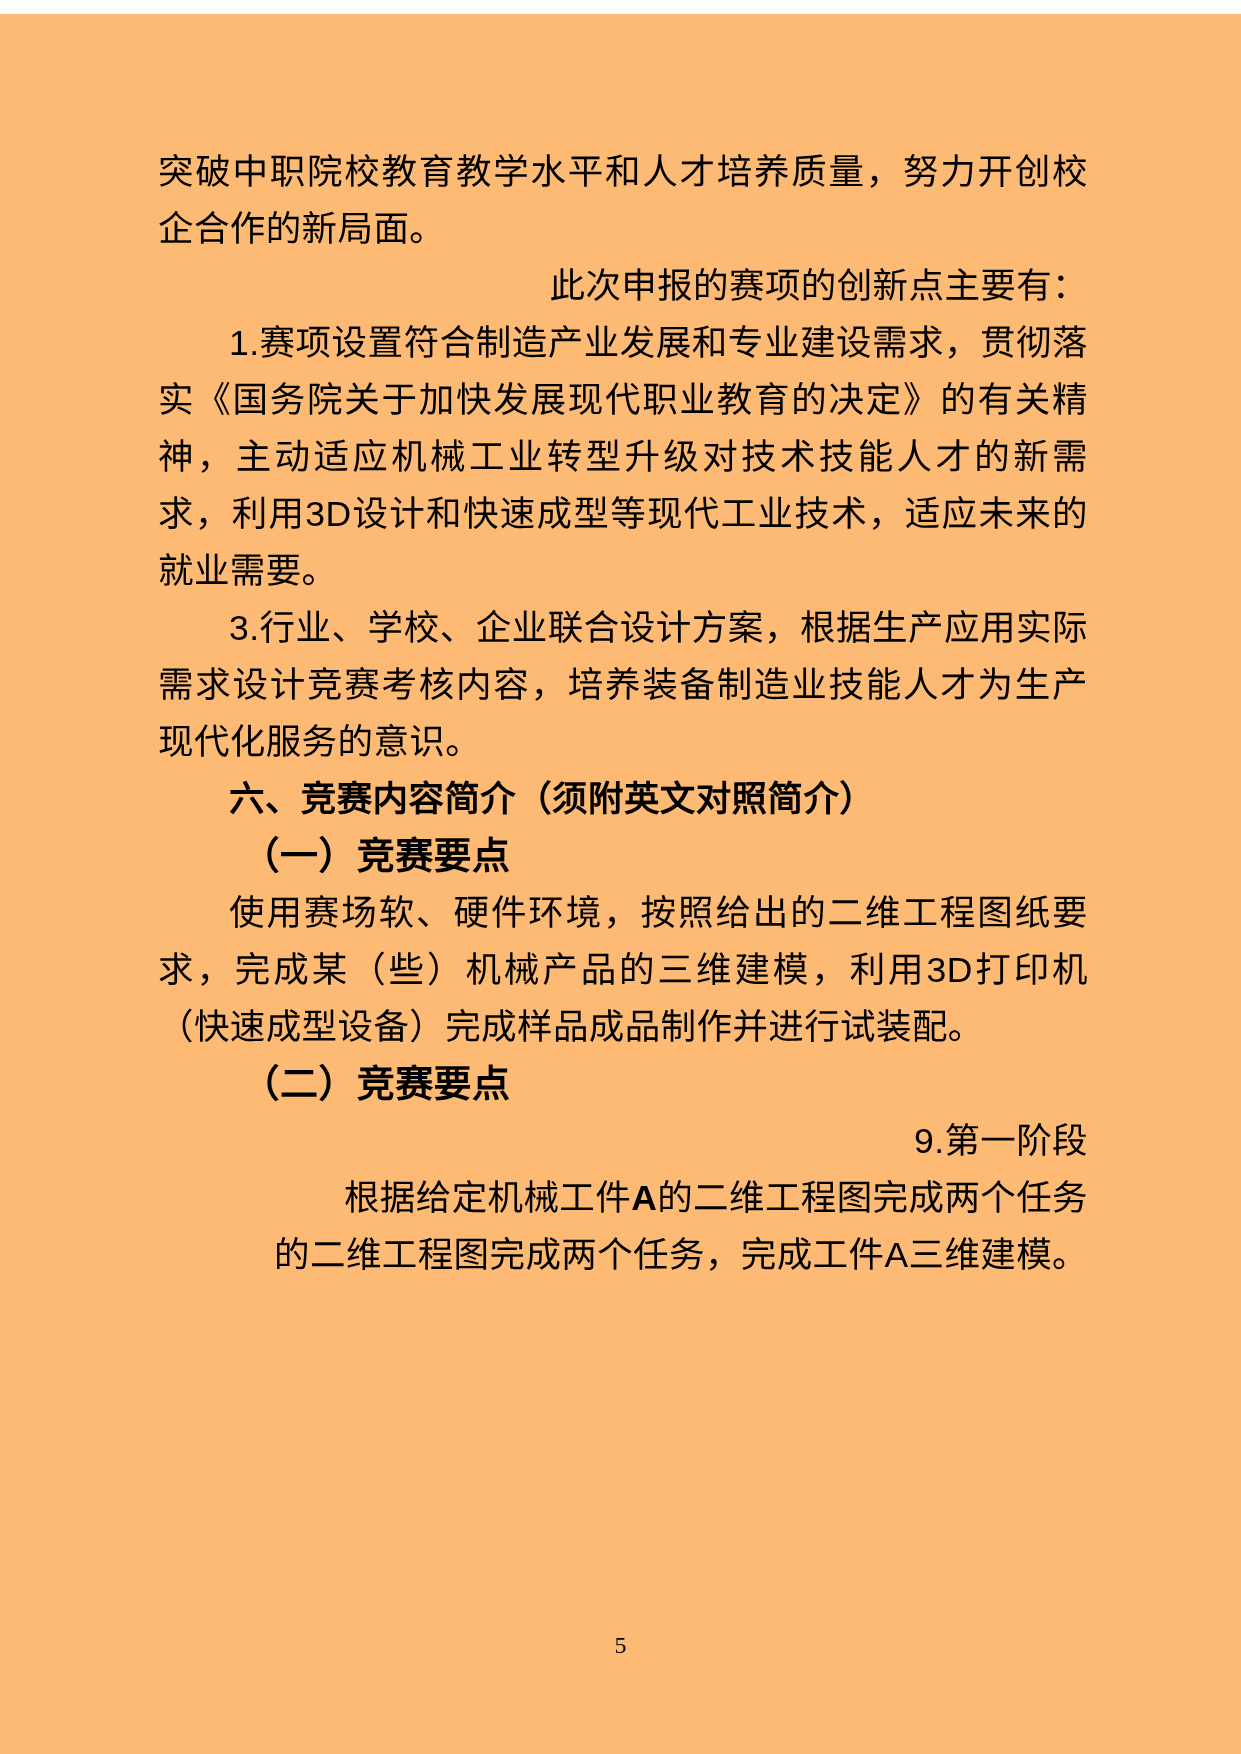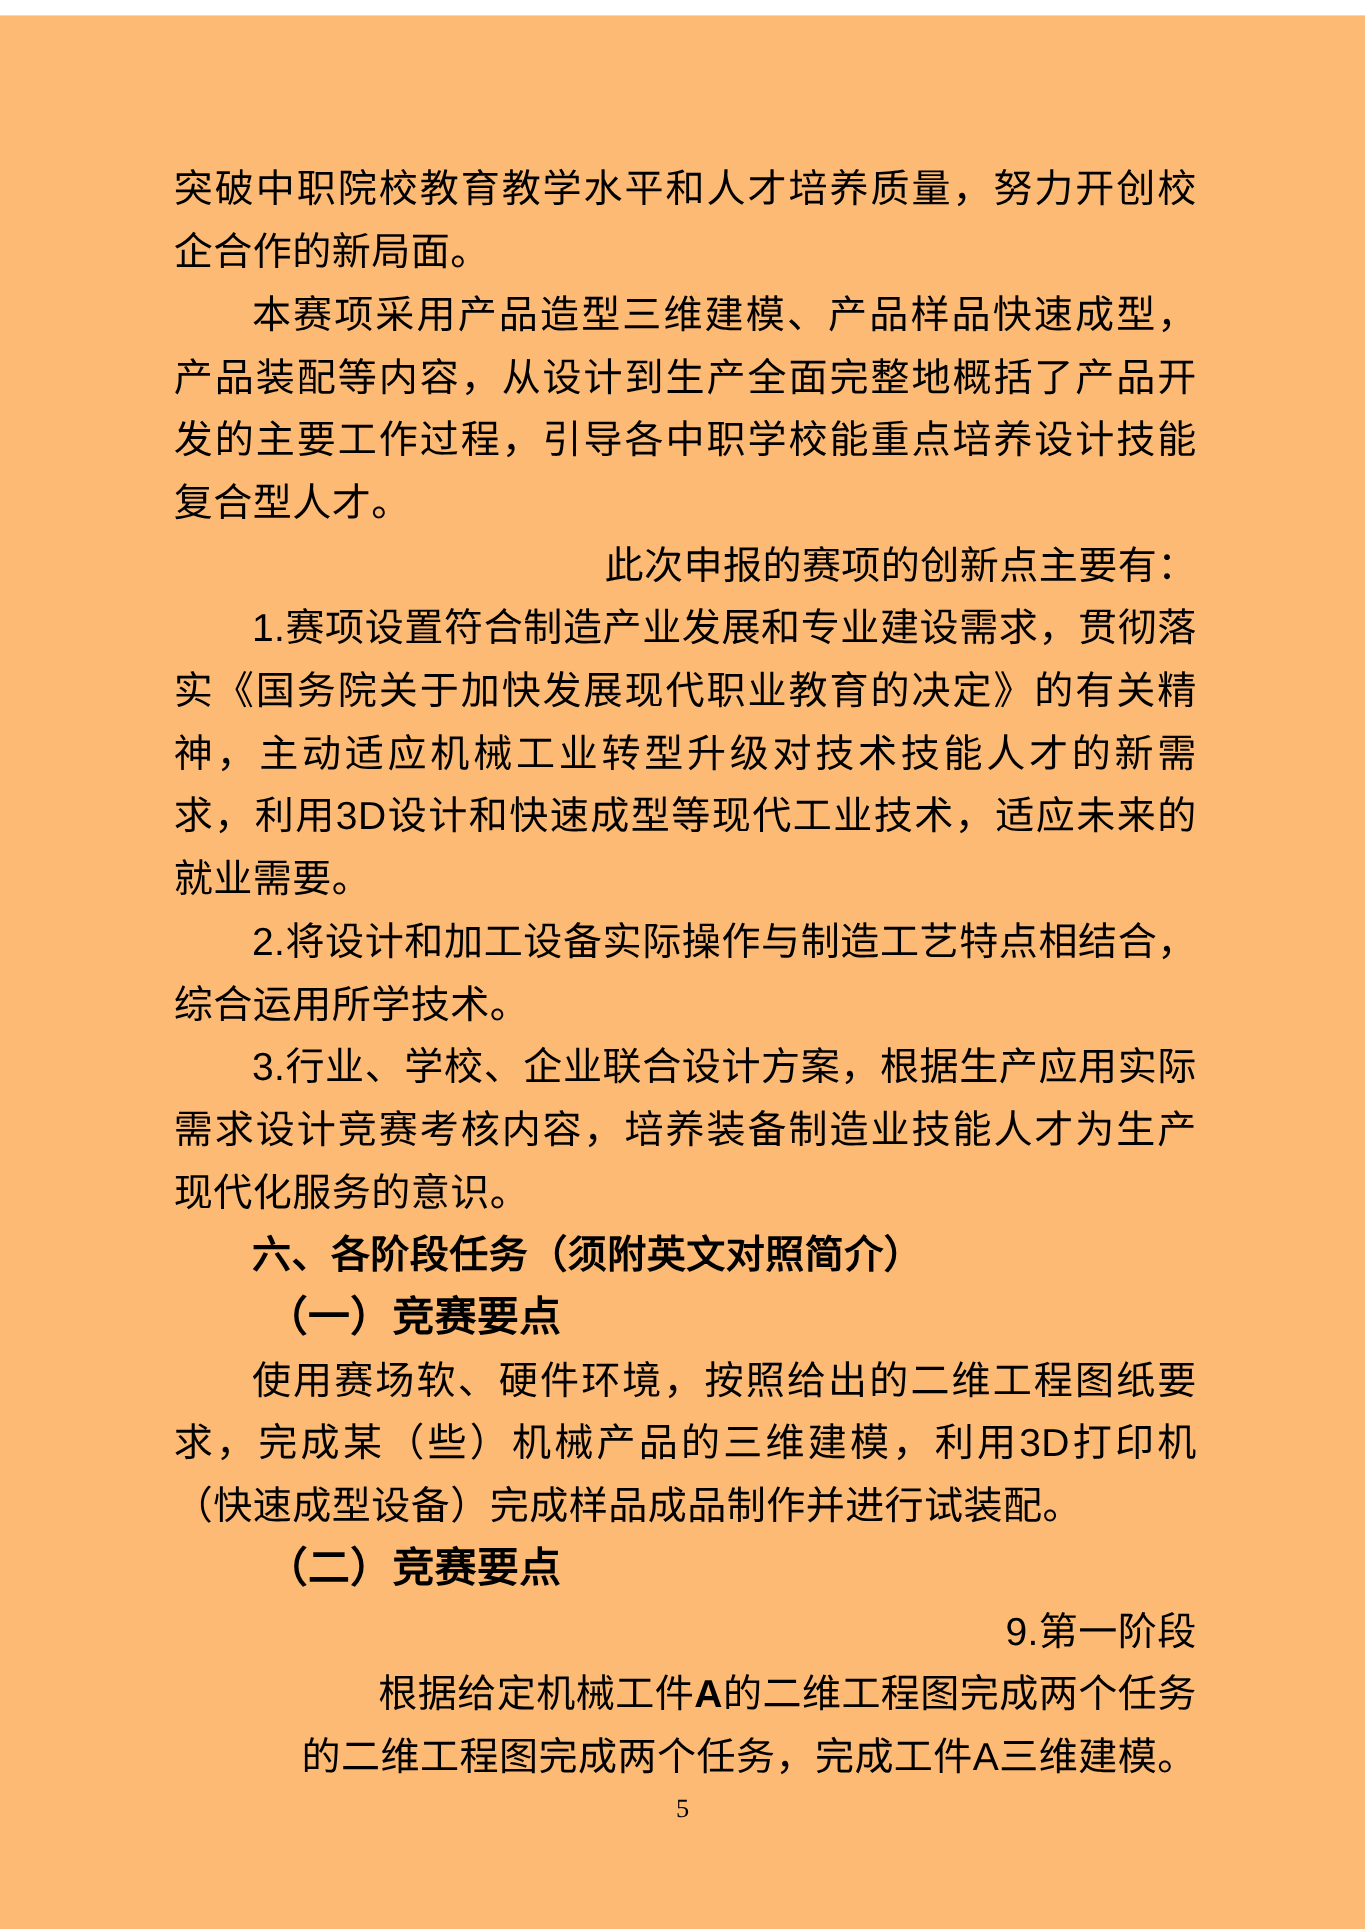--- a/index.html
+++ b/index.html
@@ -81,31 +81,29 @@
   }
 </style>
 </head>
 <body>
 
 <div class="page">
   <div class="content">
 
     <p class="para noindent">突破中职院校教育教学水平和人才培养质量，努力开创校企合作的新局面。</p>
 
-    <p class="para indent">本赛项采用产品造型三维建模、产品样品快速成型，产品装配等内容，从设计到生产全面完整地概括了产品开发的主要工作过程，引导各中职学校能重点培养设计技能复合型人才。</p>
 
     <p class="para indent nowrap-last">此次申报的赛项的创新点主要有：</p>
 
     <p class="para indent">1.赛项设置符合制造产业发展和专业建设需求，贯彻落实《国务院关于加快发展现代职业教育的决定》的有关精神，主动适应机械工业转型升级对技术技能人才的新需求，利用3D设计和快速成型等现代工业技术，适应未来的就业需要。</p>
 
-    <p class="para indent">2.将设计和加工设备实际操作与制造工艺特点相结合，综合运用所学技术。</p>
 
     <p class="para indent">3.行业、学校、企业联合设计方案，根据生产应用实际需求设计竞赛考核内容，培养装备制造业技能人才为生产现代化服务的意识。</p>
 
-    <h2 class="heading-major">六、各阶段任务（须附英文对照简介）</h2>
+    <h2 class="heading-major">六、竞赛内容简介（须附英文对照简介）</h2>
 
     <h3 class="heading-sub">（一）竞赛要点</h3>
 
     <p class="para indent">使用赛场软、硬件环境，按照给出的二维工程图纸要求，完成某（些）机械产品的三维建模，利用3D打印机（快速成型设备）完成样品成品制作并进行试装配。</p>
 
     <h3 class="heading-sub">（二）竞赛要点</h3>
 
     <p class="para small-indent nowrap-last">9.第一阶段</p>
 
     <p class="para indent nowrap-last">

